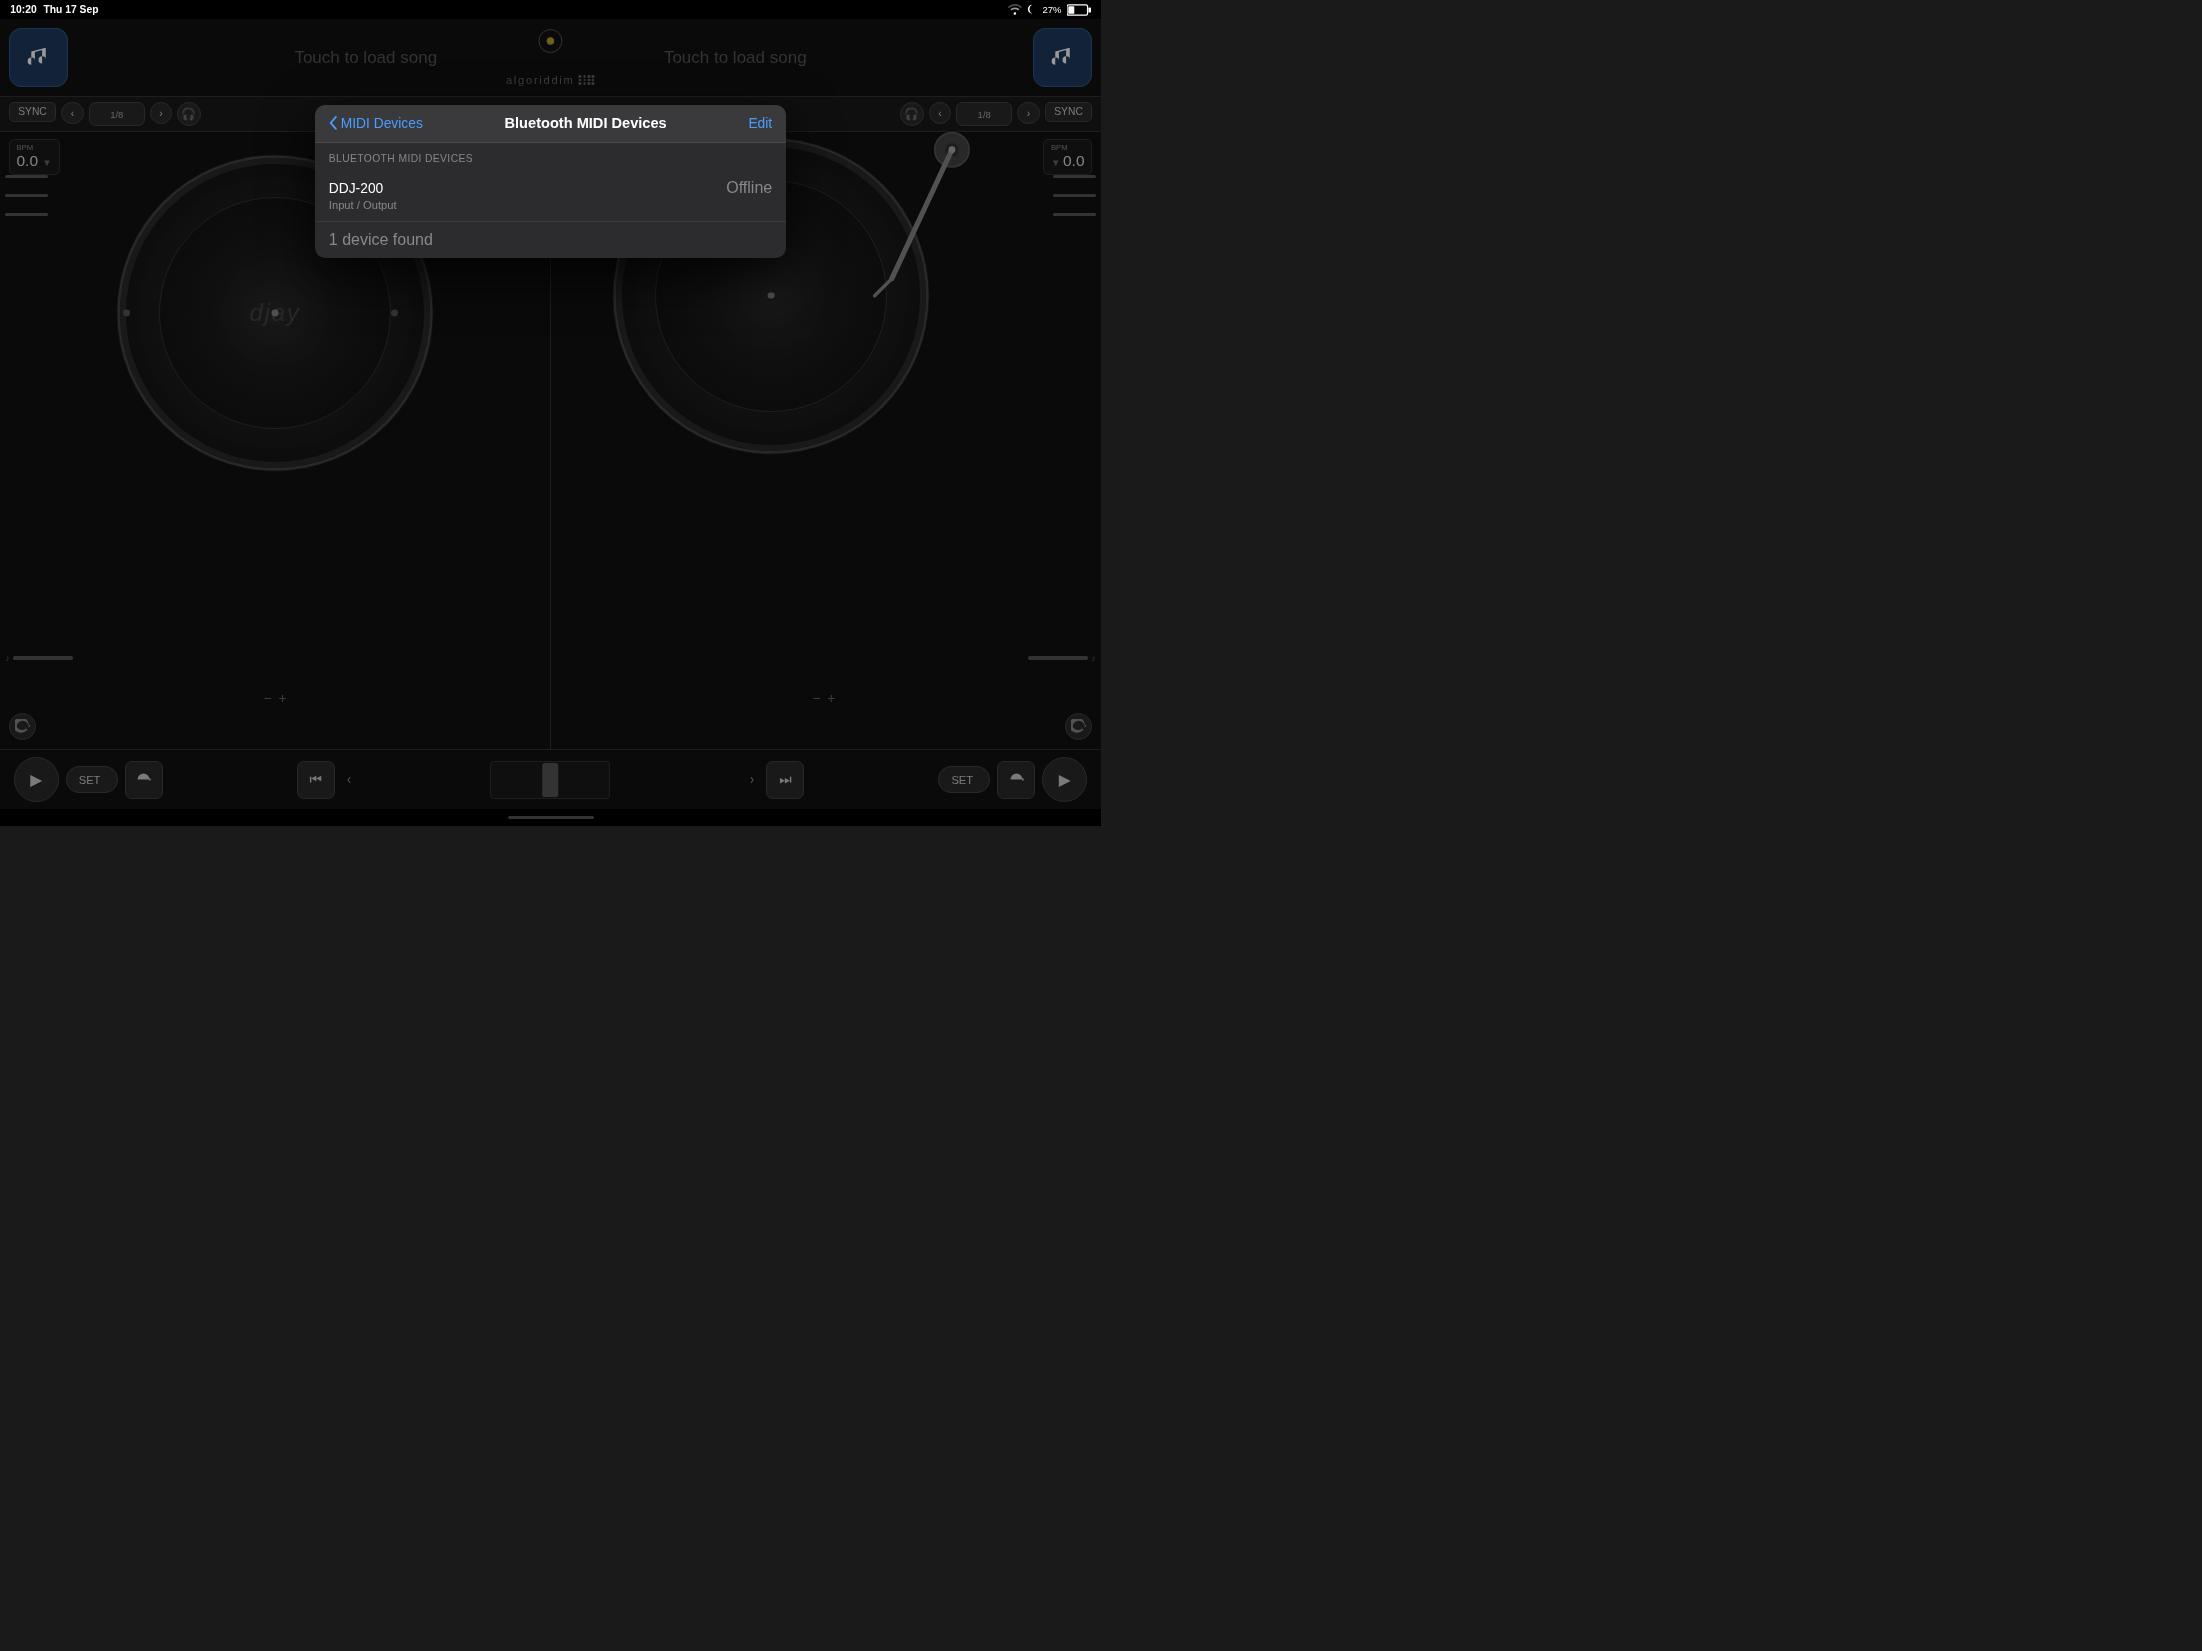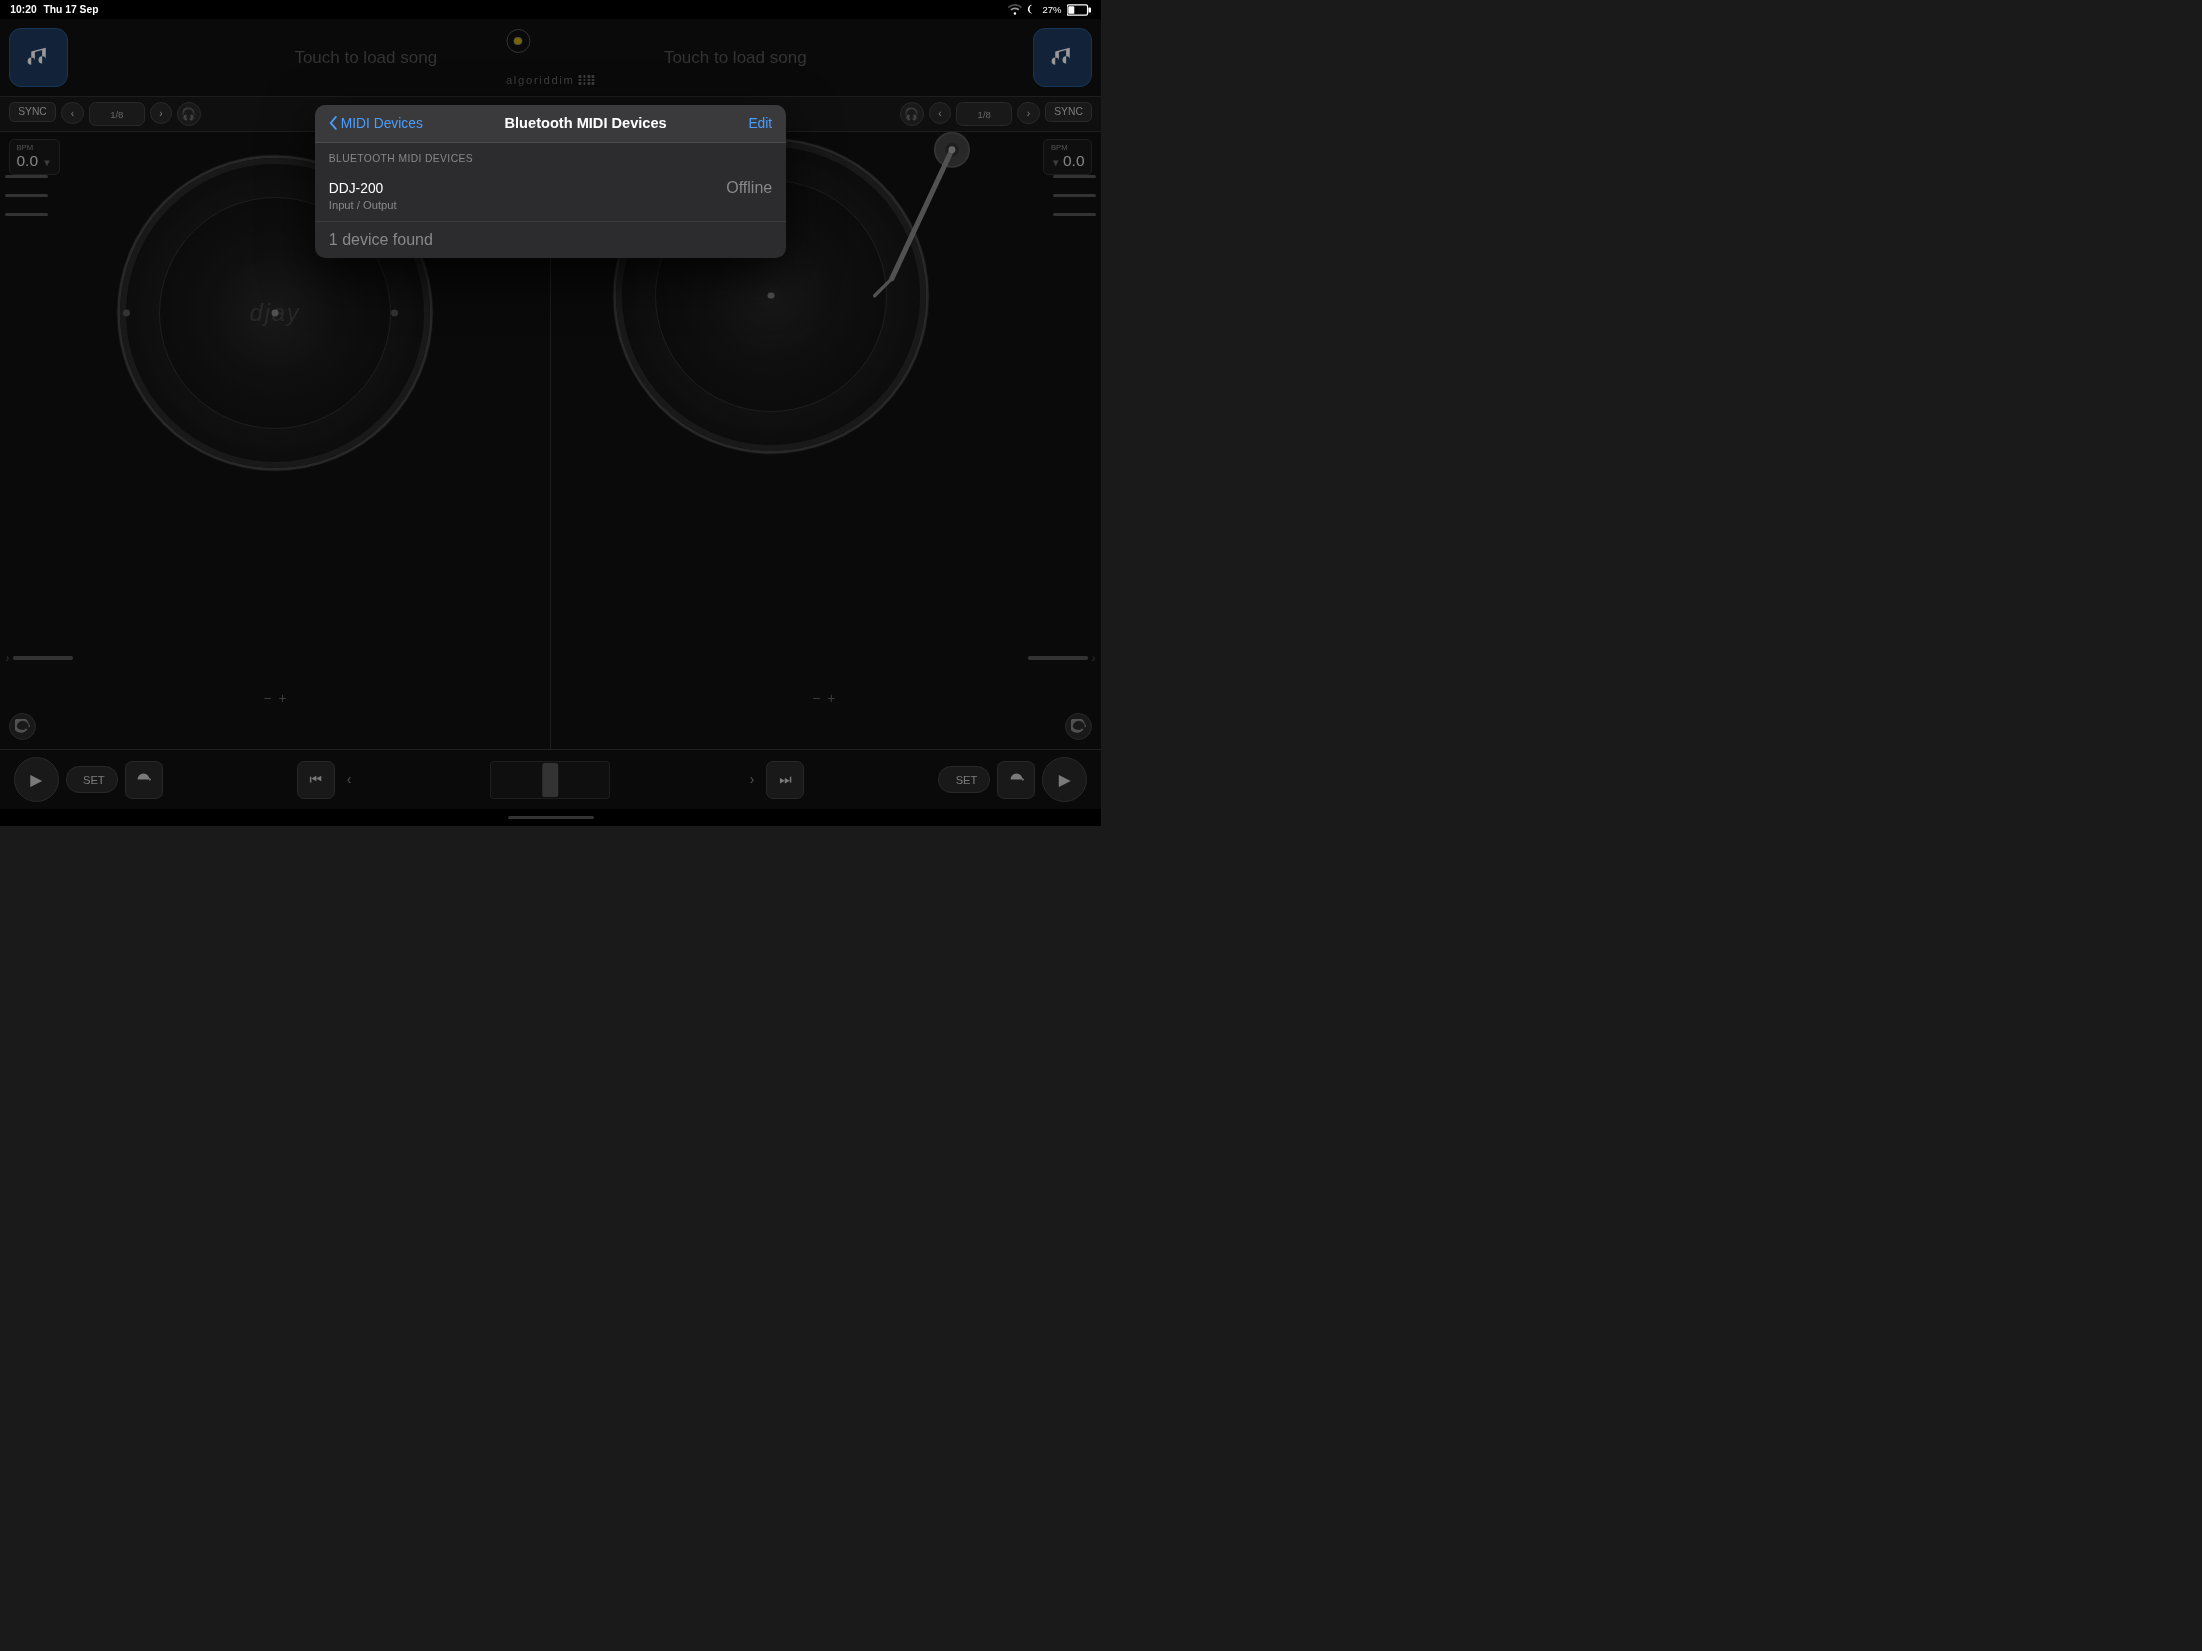--- a/index.html
+++ b/index.html
@@ -79,20 +79,21 @@
       color: #555;
       font-size: 17px;
       font-weight: 300;
     }
     .center-top {
       position: absolute;
       left: 50%;
       transform: translateX(-50%);
       display: flex;
       flex-direction: column;
+      align-items: center;
       gap: 21px;
     }
     .record-btn {
       width: 24px;
       height: 24px;
       border-radius: 50%;
       border: 1.7px solid #555;
       display: flex;
       align-items: center;
       justify-content: center;
@@ -376,21 +377,21 @@
     }
     .transport-btn {
       background: #2a2a2c;
       border: 0.9px solid #444;
       border-radius: 13px;
       color: #ccc;
       font-size: 11.2px;
       padding: 6.9px 12px;
       cursor: pointer;
       min-width: 52px;
-      text-align: right;
+      text-align: left;
     }
     .transport-icon-btn {
       background: #2a2a2c;
       border: 0.9px solid #444;
       border-radius: 6.9px;
       color: #ccc;
       font-size: 13.8px;
       width: 38px;
       height: 38px;
       display: flex;

